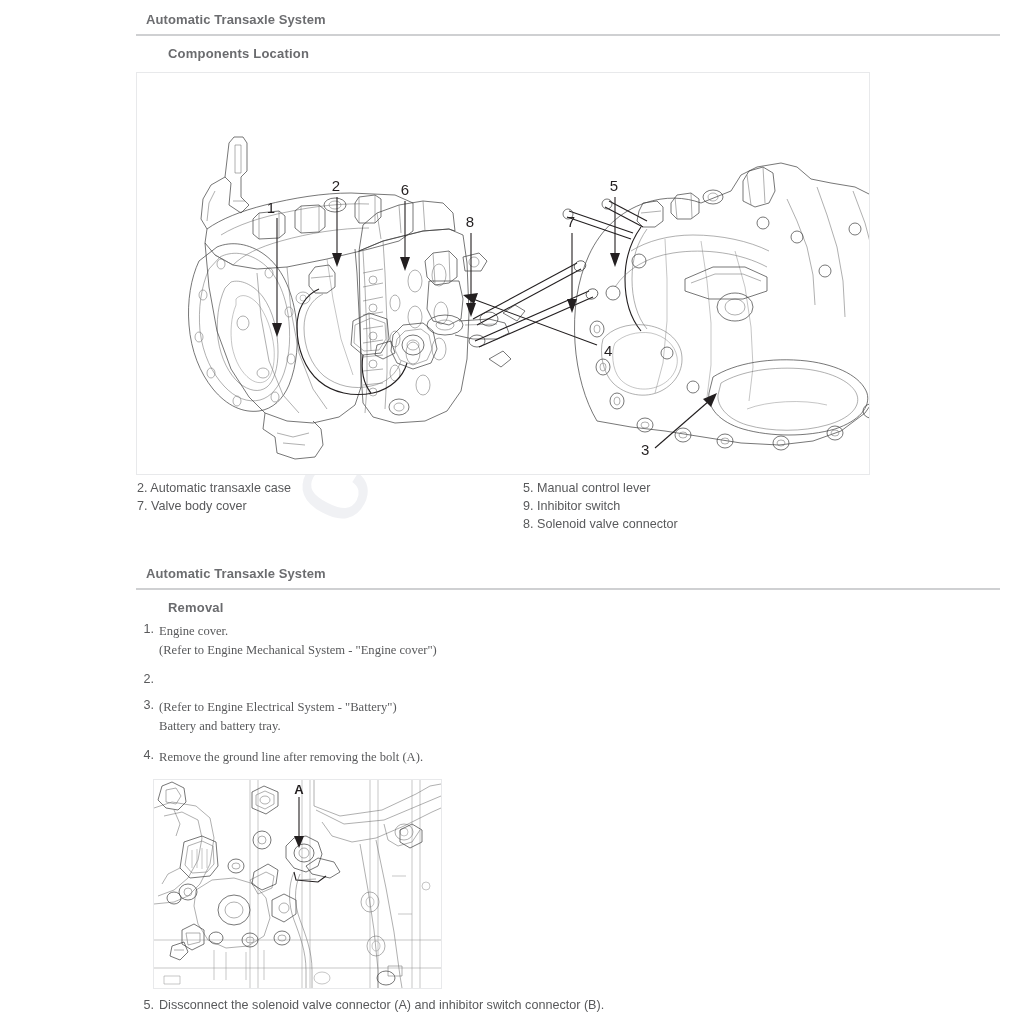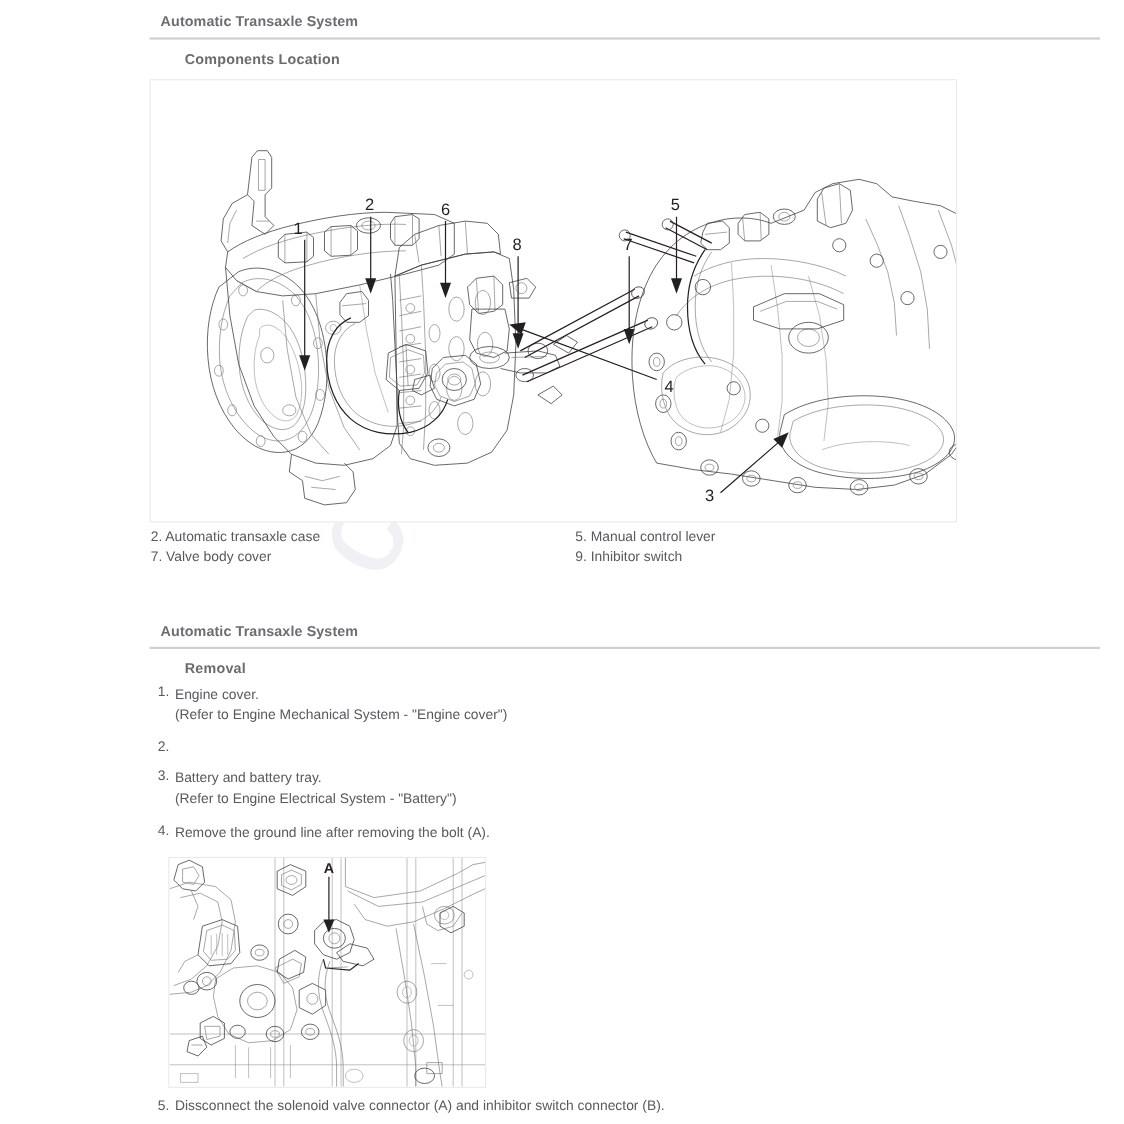--- a/index.html
+++ b/index.html
@@ -128,20 +128,21 @@
   }
   .step .num {
     width: 17px;
     flex: 0 0 17px;
     text-align: right;
     padding-right: 5px;
   }
   .step .body .line {
     line-height: 19px;
     white-space: nowrap;
+    font-family: Liberation Serif, serif;
   }
   .step .body .line.sub { padding-left: 0px; }
 
   .step-last {
     position: absolute;
     left: 137px;
     top: 998px;
     z-index: 3;
     font-size: 12.6px;
     color: #58595b;
@@ -437,20 +438,21 @@
     </svg>
   </div>
 
   <div class="comp-list" id="comp-col-left">
     <div class="row">2. Automatic transaxle case</div>
     <div class="row">7. Valve body cover</div>
   </div>
   <div class="comp-list" id="comp-col-right">
     <div class="row">5. Manual control lever</div>
     <div class="row">9. Inhibitor switch</div>
+    <div class="row">8. Solenoid valve connector</div>
   </div>
 
   <div class="sec-head" style="top:566px;">
     <div class="crumb">Automatic Transaxle System</div>
     <div class="rule"></div>
   </div>
   <div class="sec-title" style="top:600px;">Removal</div>
 
   <div class="steps">
     <div class="step">
@@ -459,22 +461,22 @@
         <div class="line">Engine cover.</div>
         <div class="line sub">(Refer to Engine Mechanical System - "Engine cover")</div>
       </div>
     </div>
     <div class="step">
       <div class="num">2.</div>
     </div>
     <div class="step">
       <div class="num">3.</div>
       <div class="body">
+        <div class="line sub">(Refer to Engine Electrical System - "Battery")</div>
         <div class="line">Battery and battery tray.</div>
-        <div class="line sub">(Refer to Engine Electrical System - "Battery")</div>
       </div>
     </div>
     <div class="step">
       <div class="num">4.</div>
       <div class="body">
         <div class="line">Remove the ground line after removing the bolt (A).</div>
       </div>
     </div>
   </div>
 

